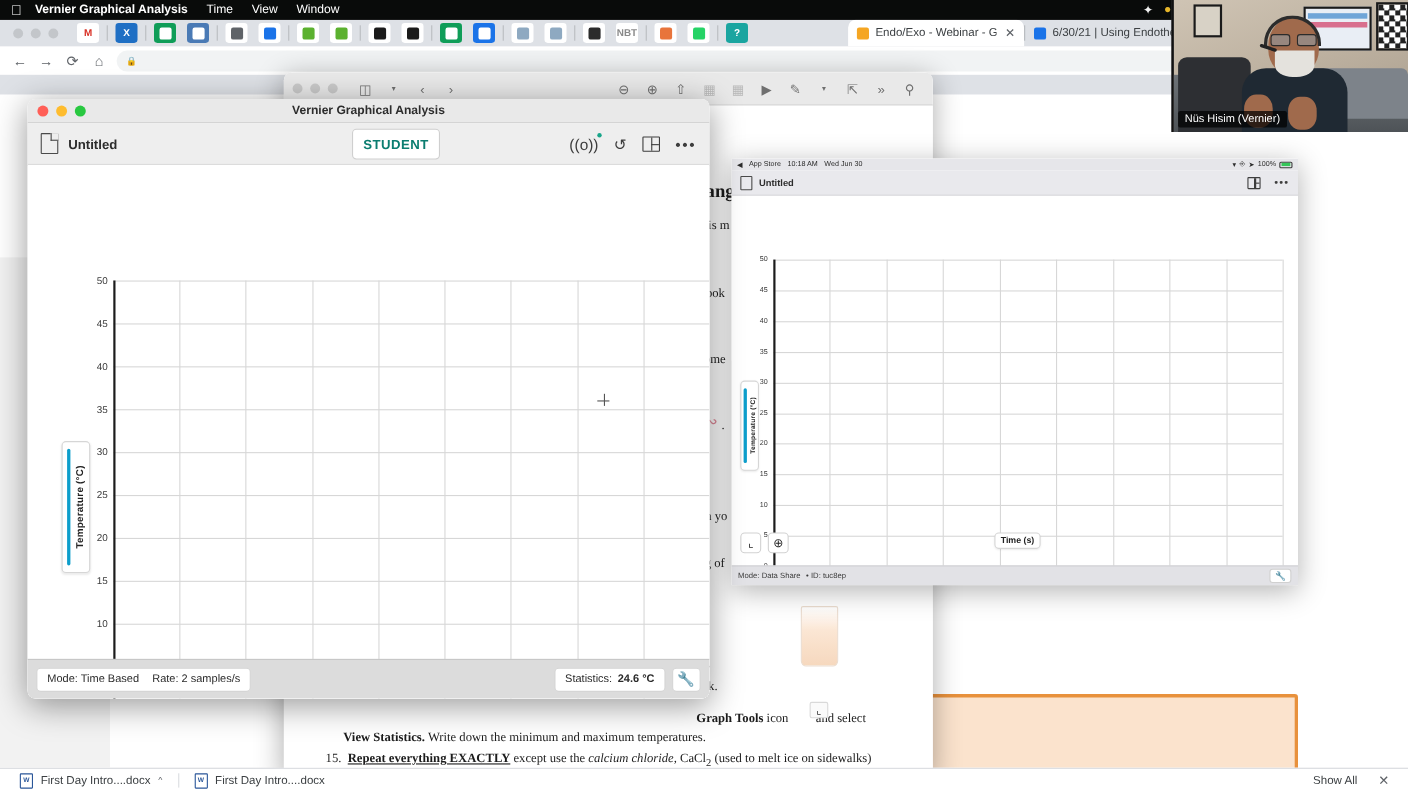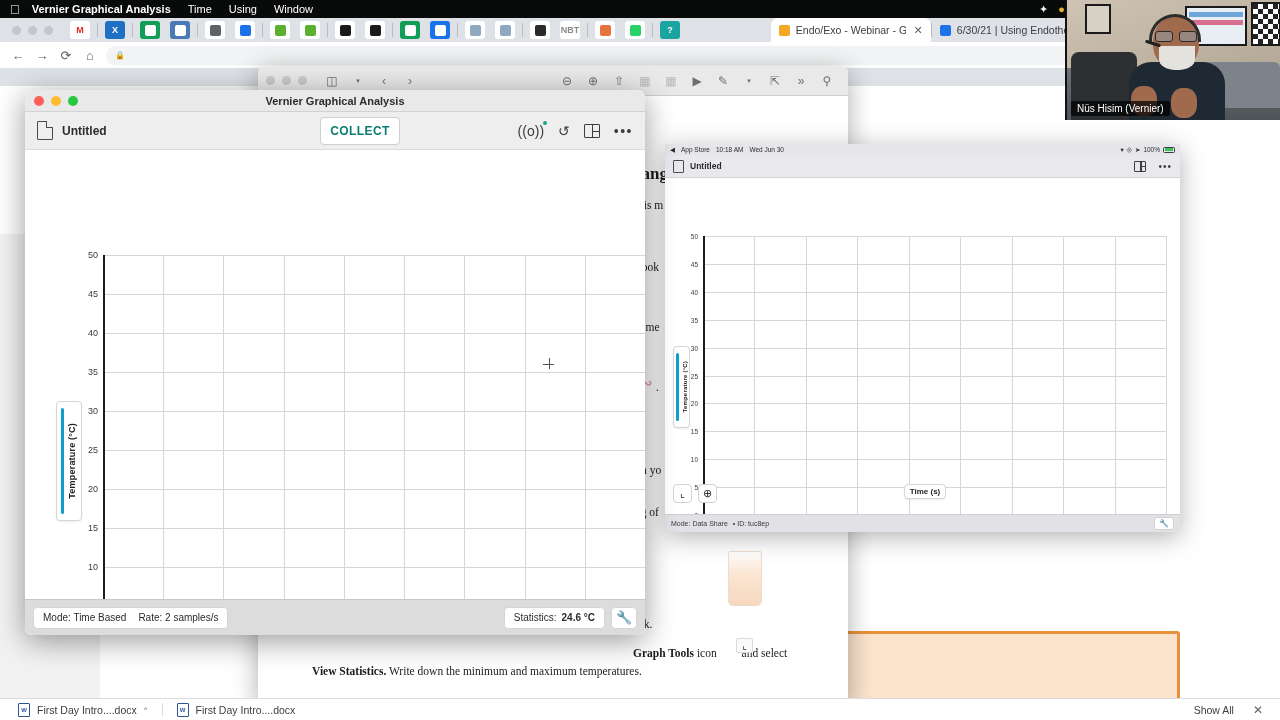--- a/index.html
+++ b/index.html
@@ -277,21 +277,21 @@
   #shelf .showall { font-size:10.5px; color:#3c4043; padding:2px 9px; border:1px solid transparent; border-radius:3px;}
   #shelf .closex { font-size:12px; color:#5f6368; padding:0 9px; }
 </style>
 </head>
 <body>
 
 <div id="menubar">
   <span class="apple"></span>
   <span class="mi bold">Vernier Graphical Analysis</span>
   <span class="mi">Time</span>
-  <span class="mi">Using</span>
+  <span class="mi">View</span>
   <span class="mi">Window</span>
   <span class="spacer"></span>
   <span class="status-icons">
     <span class="si">✦</span>
     <span class="si" style="color:#f3c02c;">●</span>
     <span class="si">⎈</span>
     <span class="si">◉</span>
     <span class="si">△</span>
     <span class="si" style="color:#5aa9e6;">▣</span>
     <span class="si">68°</span>
@@ -451,20 +451,21 @@
     <div class="doc-text doc-line" style="left:376px; top:407px;">) g of</div>
     <div class="glass"></div>
     <div class="doc-text doc-line" style="left:380px; top:498px;">e.</div>
     <div class="doc-text doc-line" style="left:380px; top:519px;">nk.</div>
 
     <div class="doc-text doc-line" style="left:375px; top:548px; font-weight:bold;">Graph Tools<span style="font-weight:normal;"> icon </span>
          <span style="display:inline-block;width:22px;"></span><span style="font-weight:normal;">and select</span></div>
     <div style="position:absolute;left:478px;top:542px;width:17px;height:15px;border:1px solid #d9d9d9;border-radius:2px;background:#fafafa;display:flex;align-items:center;justify-content:center;font-size:10px;color:#333;">⌞</div>
 
     <div class="doc-text doc-line" style="left:54px; top:566px; width:530px;"><b>View Statistics.</b> Write down the minimum and maximum temperatures.</div>
+    <div class="doc-text doc-line" style="left:38px; top:585px; width:550px;">15.&nbsp; <b><u>Repeat everything EXACTLY</u></b> except use the <i>calcium chloride</i>, CaCl<sub>2</sub> (used to melt ice on sidewalks)</div>
     <div class="doc-text doc-line" style="left:54px; top:603px;">this time for the solid.</div>
 
   </div>
 </div>
 
 <div id="ipad">
   <div id="ipad-status">
     <span class="left">
       <span>◀</span>
       <span>App Store</span>
@@ -563,21 +564,21 @@
       <i class="r"></i>
       <i class="y"></i>
       <i class="g"></i>
     </span>
     <span class="t">Vernier Graphical Analysis</span>
   </div>
 
   <div id="ga-toolbar">
     <span class="fileicon"></span>
     <span class="fname">Untitled</span>
-    <div id="collect">COLLECT</div>
+    <div id="collect">STUDENT</div>
     <span class="right">
       <span class="ti">((o))<i class="greendot"></i></span>
       <span class="ti">↺</span>
       <span class="ti">
           <span class="spliticon"></span>
         </span>
       <span class="ti" style="letter-spacing:1.5px;">•••</span>
     </span>
   </div>
 

